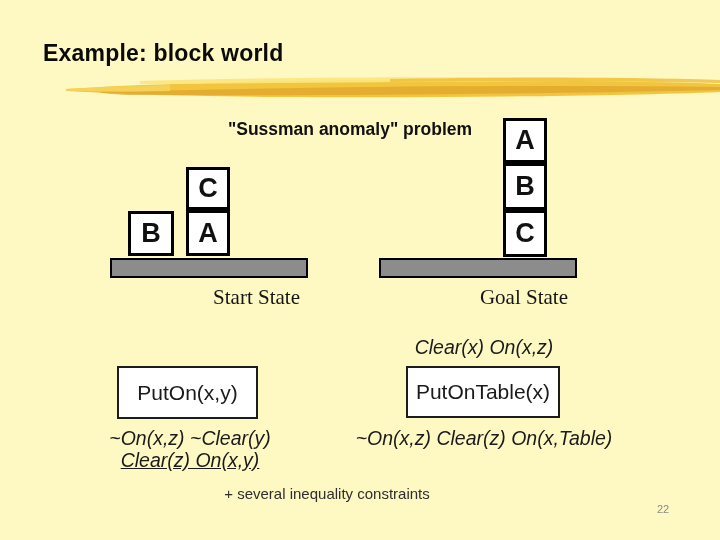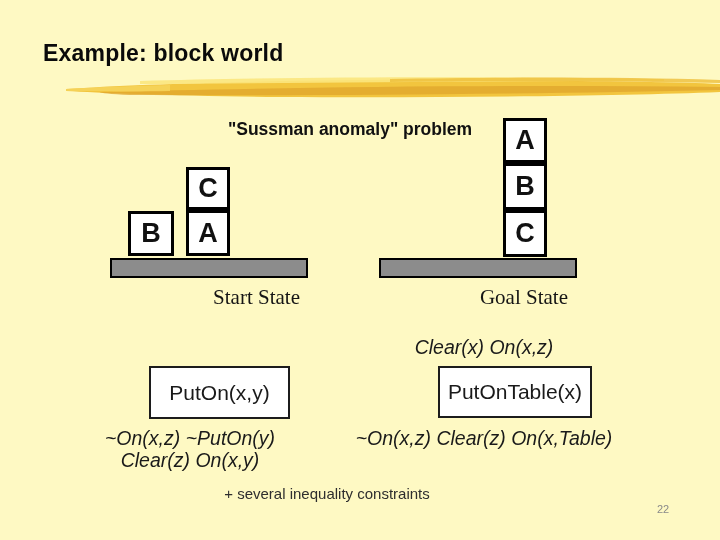--- a/index.html
+++ b/index.html
@@ -33,21 +33,21 @@
     font-family:"Liberation Serif",serif;font-size:21px;color:#151515;
   }
   
   .formula{
     position:absolute;text-align:center;font-style:italic;
     font-size:19.5px;color:#1a1a1a;white-space:nowrap;
   }
   .op-box{
     position:absolute;box-sizing:border-box;border:2px solid #1c1c1c;background:#fff;
     display:flex;align-items:center;justify-content:center;
-    font-size:21px;color:#1a1a1a;margin-left:32px;
+    font-size:21px;color:#1a1a1a;
   }
   .note{
     position:absolute;left:127px;top:485px;width:400px;text-align:center;
     font-size:15px;color:#2e2e2e;
   }
   .footer{
     position:absolute;left:0;right:0;top:502px;text-align:center;
     font-size:15px;color:#8a8a8a;
   }
   .page-number{
@@ -80,22 +80,22 @@
 
   <div class="block" style="left:503px;top:118px;width:44px;height:45px;">A</div>
   <div class="block" style="left:503px;top:163px;width:44px;height:47px;">B</div>
   <div class="block" style="left:503px;top:210px;width:44px;height:47px;">C</div>
   <div class="table-bar" style="left:379px;top:258px;background:#8C8C8C;"></div>
   <div class="state-label" style="left:388px;top:285px;">Goal State</div>
 
   <div class="op-box" style="left:117px;top:366px;width:141px;height:53px;">
     <span>PutOn(x,y)</span>
   </div>
-  <div class="formula" style="left:35px;top:427px;width:310px;">~On(x,z) ~PutOn(y)</div>
-  <div class="formula" style="left:35px;top:449px;width:310px;">Clear(z) On(x,y)</div>
+  <div class="formula" style="left:35px;top:427px;width:310px;">~On(x,z) ~Clear(y)</div>
+  <div class="formula" style="left:35px;top:449px;width:310px;text-decoration:underline;">Clear(z) On(x,y)</div>
 
   <div class="formula" style="left:334px;top:336px;width:300px;">Clear(x) On(x,z)</div>
   <div class="op-box" style="left:406px;top:366px;width:154px;height:52px;">
     <span>PutOnTable(x)</span>
   </div>
   <div class="formula" style="left:334px;top:427px;width:300px;">~On(x,z) Clear(z) On(x,Table)</div>
 
   <div class="note">+ several inequality constraints</div>
 
   <div class="page-number">22</div>

